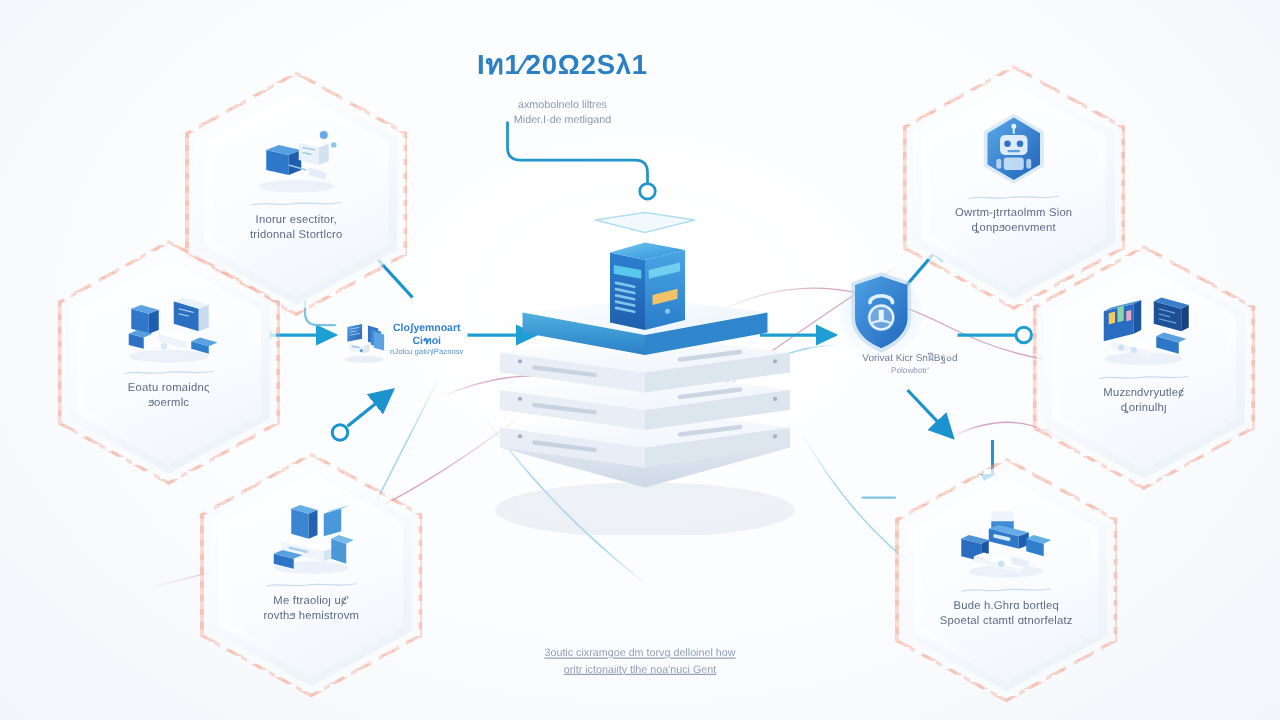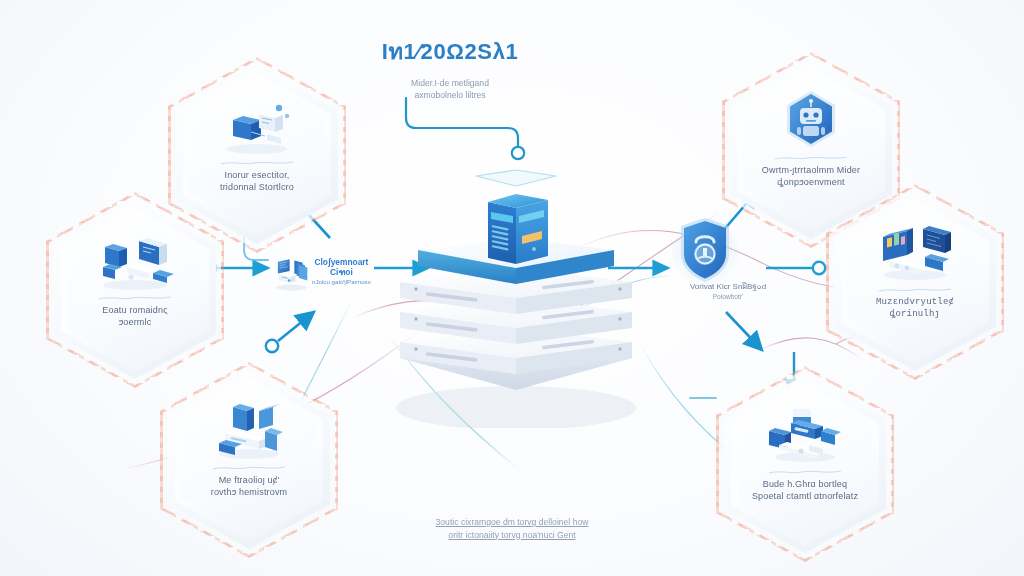--- a/index.html
+++ b/index.html
@@ -223,22 +223,22 @@
     </g>
 
     <g>
       <path d="M690,398 L716,398" stroke="#63b8dd" stroke-width="1.8" fill="none" stroke-linecap="round" opacity=".8"></path>
     </g>
   </svg>
 
   <div id="title-block">
     <div class="big">Iท1⁄20Ω2Sλ1</div>
     <div class="sub">
+      <div>axmobolnelo  liltres</div>
       <div>Mider.I·de metligand</div>
-      <div>axmobolnelo  liltres</div>
     </div>
   </div>
 
   <div id="center-stack">
     <svg width="268" height="260" viewBox="0 0 268 260" xmlns="http://www.w3.org/2000/svg">
       <defs>
         <linearGradient id="plateTop" x1="0" y1="0" x2="1" y2="1">
           <stop offset="0%" stop-color="#ffffff"></stop>
             <stop offset="100%" stop-color="#eef3f9"></stop>
         </linearGradient>
@@ -396,21 +396,21 @@
       <circle cx="33" cy="40" r="9.5" fill="none" stroke="#e6f4fd" stroke-width="1.8"></circle>
       <path d="M31,34 L35,34 L35,42 L31,42 Z" fill="#e9f5fd"></path>
       <path d="M25,45 C29,42 37,42 41,45" stroke="#d5ecfa" stroke-width="1.8" fill="none" stroke-linecap="round"></path>
     </svg>
     <div class="shield-caption">
       <div>Vorivat Kicr Snฝ๊Bฐ๐d</div>
       <div class="sub">Polowbotr'</div>
     </div>
   </div>
 
-  <div class="hexnode" style="left:168px; top:57px;">
+  <div class="hexnode" style="left:148px; top:57px;">
     <div class="hex-dash"></div>
     <div class="hex-plate"></div>
     <div class="hex-plate2"></div>
     <div class="hex-inner">
       <svg class="hex-art" viewBox="0 0 84 62" xmlns="http://www.w3.org/2000/svg">
         <ellipse cx="42" cy="55" rx="30" ry="5" fill="#b7cde6" opacity=".22"></ellipse>
         <polygon points="18,26 36,30 36,46 18,42" fill="#2f77c9"></polygon>
         <polygon points="18,26 28,22 46,26 36,30" fill="#57a0df"></polygon>
         <polygon points="36,30 46,26 46,42 36,46" fill="#1f5eae"></polygon>
         <polygon points="44,20 60,24 60,38 44,34" fill="#e9f2fa"></polygon>
@@ -525,27 +525,27 @@
         <rect x="37" y="31" width="10" height="1.8" rx=".9" fill="#5d9ed8"></rect>
 
         <rect x="34" y="37" width="16" height="10" rx="2.5" fill="#d5e9f9" opacity=".85"></rect>
         <rect x="28" y="38" width="4" height="8" rx="2" fill="#cfe5f7" opacity=".8"></rect>
         <rect x="52" y="38" width="4" height="8" rx="2" fill="#cfe5f7" opacity=".8"></rect>
       </svg>
       <svg class="hex-rule" viewBox="0 0 74 6" xmlns="http://www.w3.org/2000/svg">
         <path d="M1,4 C14,1 22,5 34,3 C46,1 58,5 73,2" stroke="#9dc4e4" stroke-width="1" fill="none"></path>
       </svg>
       <div class="hex-label two">
-        <div>Owrtm-ȷtrrtaolmm Mider</div>
+        <div>Owrtm-ȷtrrtaolmm Sion</div>
         <div>ȡonpϧoenvment</div>
       </div>
     </div>
   </div>
 
-  <div class="hexnode" style="left:826px; top:184px;font-family:Liberation Mono, monospace;">
+  <div class="hexnode" style="left:826px; top:196px;">
     <div class="hex-dash"></div>
     <div class="hex-plate"></div>
     <div class="hex-plate2"></div>
     <div class="hex-inner">
       <svg class="hex-art" viewBox="0 0 84 62" xmlns="http://www.w3.org/2000/svg">
         <ellipse cx="42" cy="54" rx="31" ry="5" fill="#b7cde6" opacity=".22"></ellipse>
 
         <polygon points="10,16 34,10 34,34 10,40" fill="#2a6cc0"></polygon>
         <polygon points="10,16 16,13 40,7 34,10" fill="#4e94d6"></polygon>
         <polygon points="34,10 40,7 40,31 34,34" fill="#1d559f"></polygon>
@@ -611,16 +611,16 @@
       </svg>
       <div class="hex-label two">
         <div>Bude h.Ghrɑ bortleq</div>
         <div>Spoetal ctamtl ɑtnorfelatz</div>
       </div>
     </div>
   </div>
 
   <div id="footer-caption">
     <div>3outic cixramgoe dm torvg delloinel how</div>
-    <div>oritr ictonaiity  torvg noa'nuci Gent</div>
+    <div>oritr ictonaiity  tlhe noa'nuci Gent</div>
   </div>
 
 </div>
 
 </body></html>

